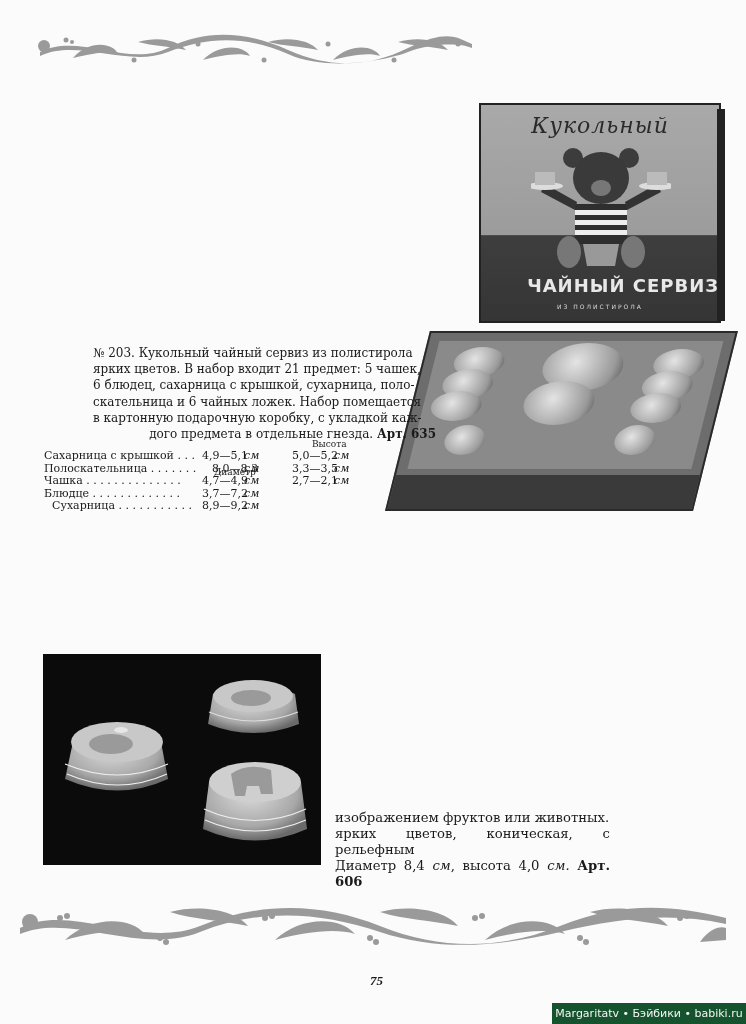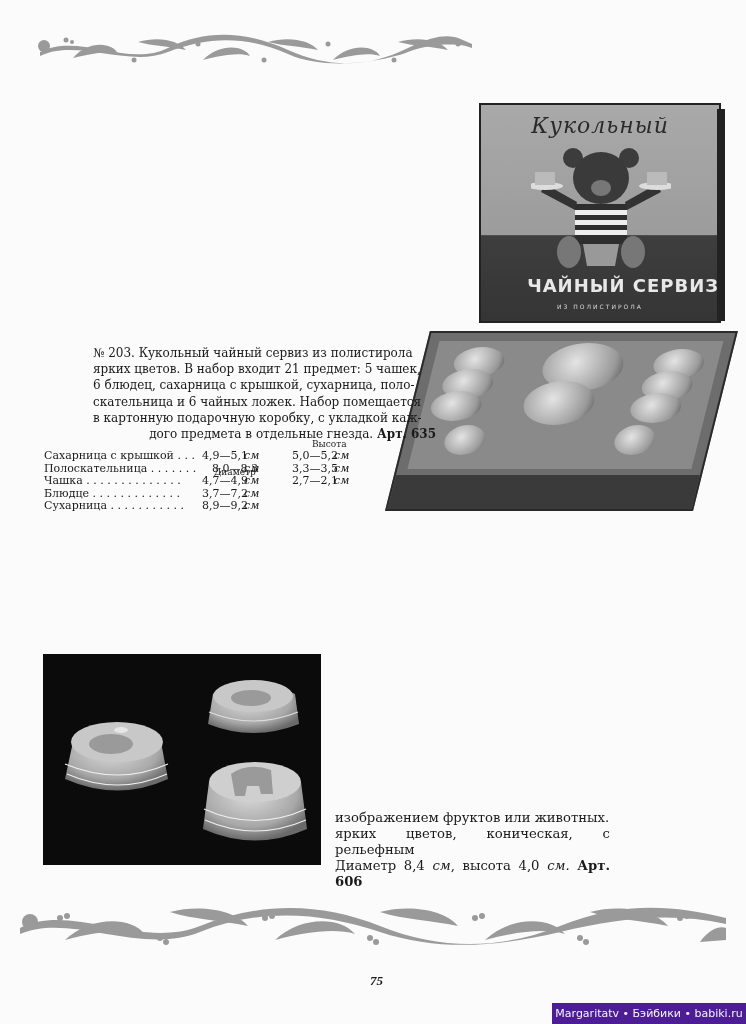--- a/index.html
+++ b/index.html
@@ -68,21 +68,21 @@
     position: absolute; left: 335px; top: 810px; width: 275px;
     font-size: 13.2px; line-height: 16px; text-align: justify;
   }
   .desc2 .art { font-weight: bold; }
   .page-number {
     position: absolute; left: 370px; top: 973px; font-size: 13px; font-weight: bold; font-style: italic;
     font-family: Liberation Serif, serif;
   }
   .watermark {
     position: absolute; left: 552px; top: 1003px; width: 194px; height: 21px;
-    background: #4c1d95; color: #f5f5f5; font-family: "DejaVu Sans", sans-serif; font-size: 11px;
+    background: #14532d; color: #f5f5f5; font-family: "DejaVu Sans", sans-serif; font-size: 11px;
     line-height: 21px; text-align: center;
   }
 </style>
 </head>
 <body>
 
 <div class="ornament" style="left:38px; top:30px;">
   <svg width="436" height="40" viewBox="0 0 436 40">
     <g fill="#9a9a9a">
       <path d="M2,22 C40,2 90,38 130,18 S210,2 250,20 S330,38 370,18 S420,8 434,14 L434,18 C420,12 390,14 370,22 S290,42 250,24 S170,6 130,22 S40,8 2,26 Z"></path>
@@ -185,21 +185,21 @@
     <span style="left:200px" class="unit">см</span>
     <span style="left:248px">2,7—2,1</span>
     <span style="left:290px" class="unit">см</span>
   </div>
   <div class="dim-row">
     <span style="left:0">Блюдце . . . . . . . . . . . . .</span>
     <span style="left:158px">3,7—7,2</span>
     <span style="left:200px" class="unit">см</span>
   </div>
   <div class="dim-row">
-    <span style="left:0">Сухарница . . . . . . . . . . .</span>
+    <span style="left:8px">Сухарница . . . . . . . . . . .</span>
     <span style="left:158px">8,9—9,2</span>
     <span style="left:200px" class="unit">см</span>
   </div>
 </div>
 
 <div class="molds-photo">
   <svg width="278" height="211" viewBox="0 0 278 211">
     <defs>
       <radialGradient id="mg" cx="45%" cy="35%" r="65%">
         <stop offset="0" stop-color="#dcdcdc"></stop>

